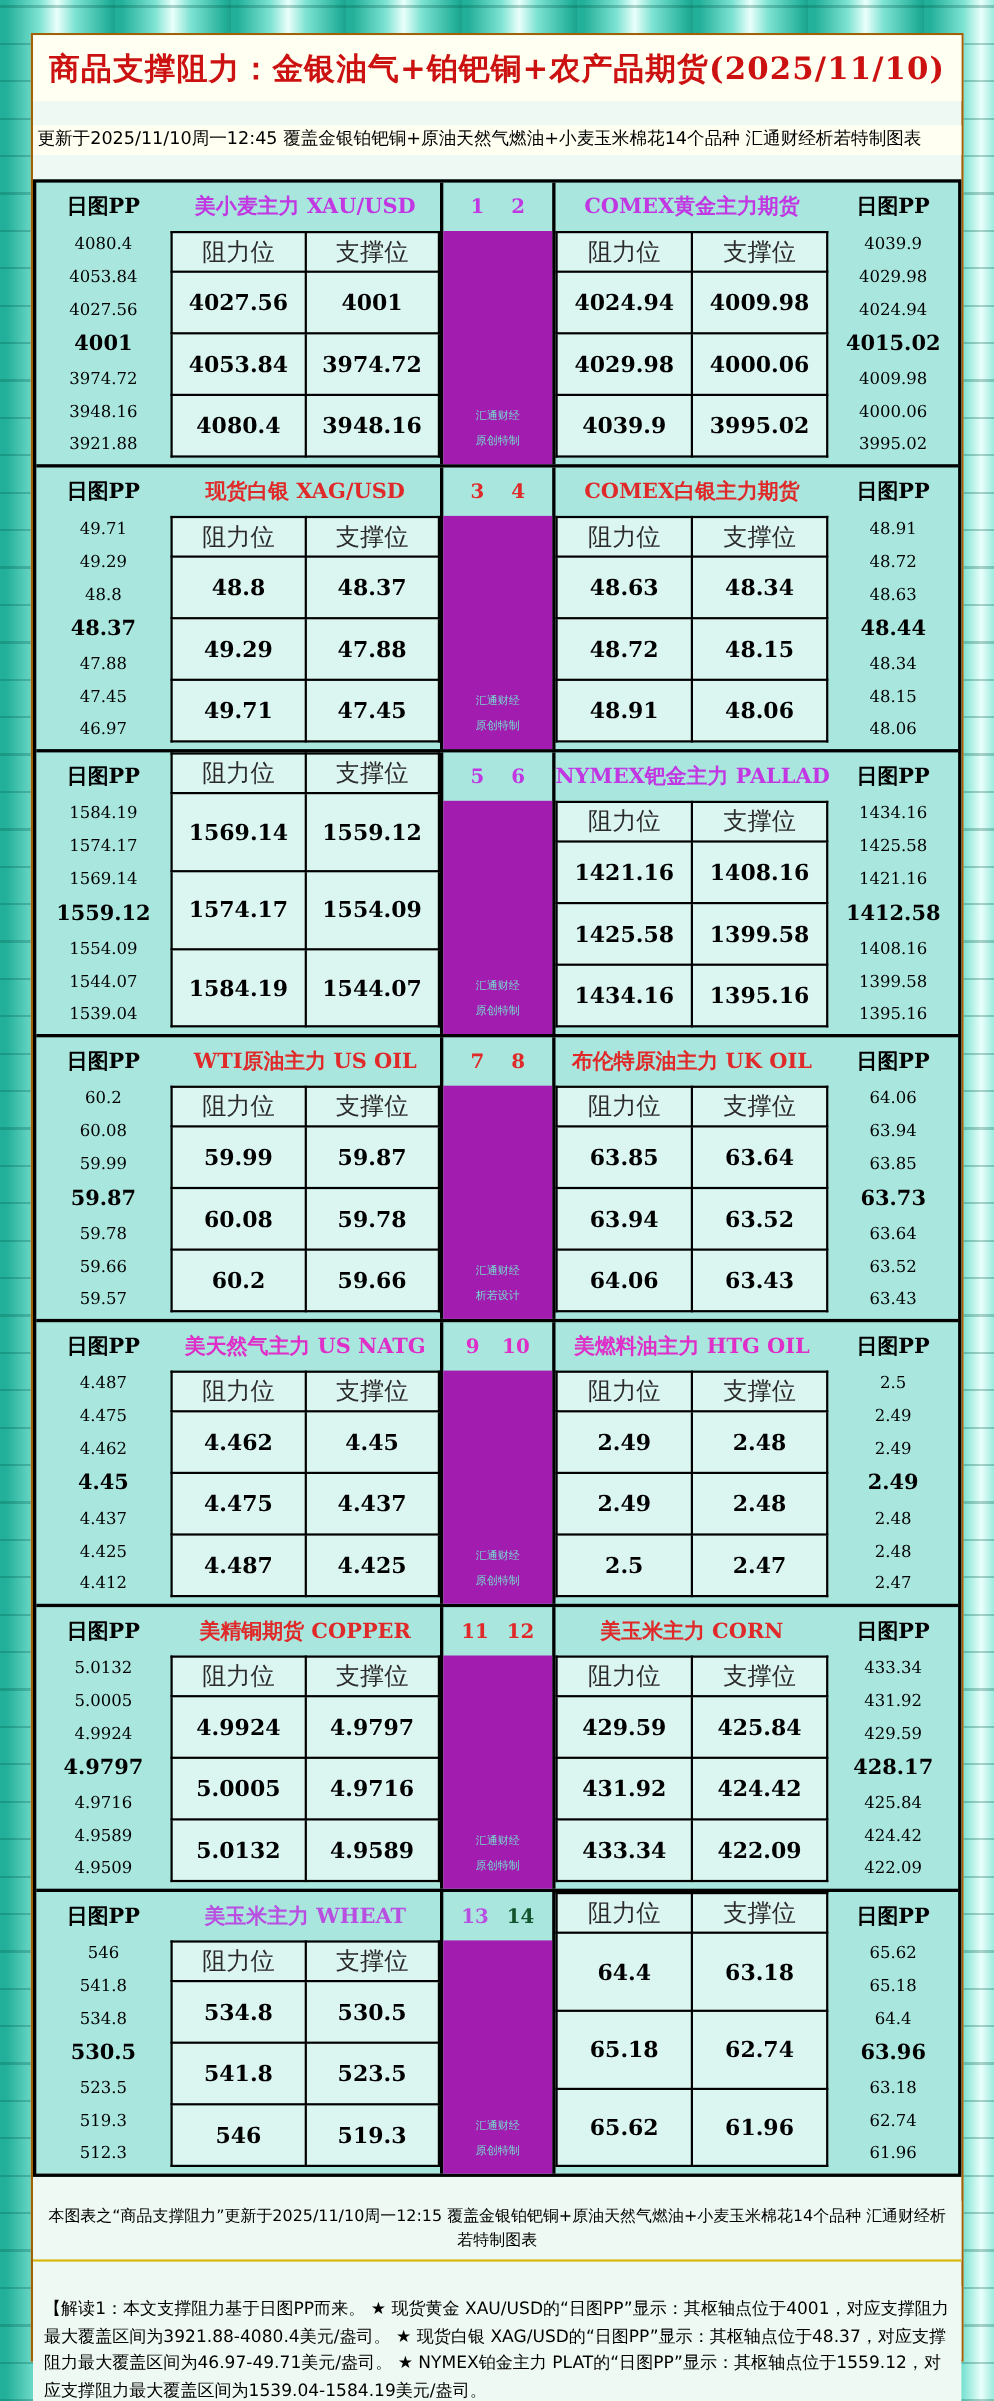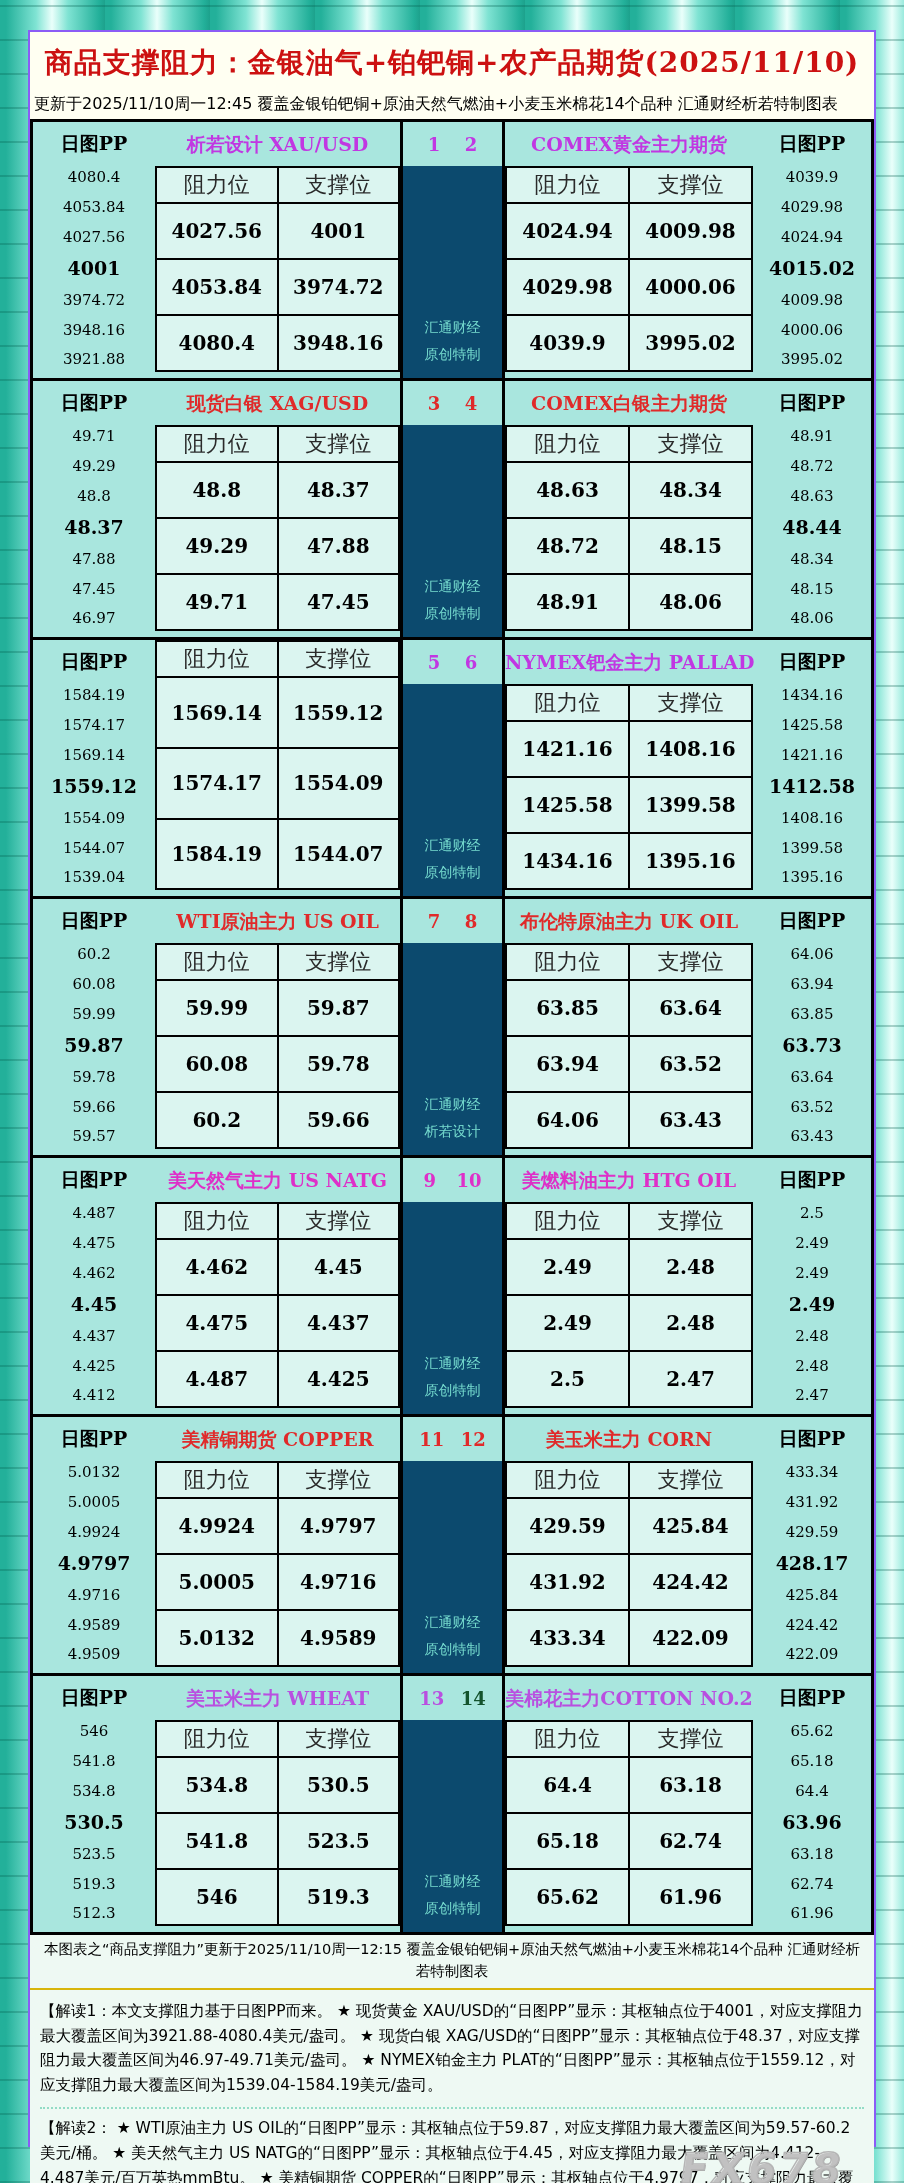--- a/index.html
+++ b/index.html
@@ -11,22 +11,22 @@
   
   .frame-bg{
     position:absolute;inset:0;
     background-color:#33c7b2;
     background-image:
       repeating-linear-gradient(0deg, rgba(0,90,74,.28) 0 2px, rgba(255,255,255,0) 2px 34px),
       repeating-linear-gradient(90deg, #23b09a 0 6px, #7fe3d3 36px, #eafffb 52px, #7fe3d3 68px, #23b09a 99px, #1da18c 105px);
   }
   .content{
     position:absolute;left:28px;right:28px;top:30px;bottom:36px;
-    background:#eef9f3;border:2px solid #8b5cf6;
-    display:flex;flex-direction:column;
+    background:#eef9f3;border:2px solid #a16207;
+    display:flex;flex-direction:column;gap:22px;
   }
   .title-bar{background:#fffff2;text-align:center;padding:12px 4px 10px;}
   .title-text{
     font-family:"DejaVu Serif","Liberation Serif",serif;
     font-size:28px;font-weight:bold;color:#cc1111;letter-spacing:1px;white-space:nowrap;
   }
   .subtitle-bar{
     background:#fffff2;color:#000;font-size:16px;line-height:1.4;
     padding:1px 4px 4px;white-space:nowrap;
   }
@@ -73,23 +73,23 @@
   .strip{
     border-left:3px solid #000;border-right:3px solid #000;
     display:flex;flex-direction:column;min-width:0;
   }
   .strip-head{
     height:44px;display:flex;align-items:center;justify-content:space-evenly;
     font-size:18px;font-weight:bold;
     font-family:"DejaVu Serif","Liberation Serif",serif;
   }
   .strip-body{
-    flex:1;background:#0c4a6e;display:flex;flex-direction:column;
+    flex:1;background:#a21caf;display:flex;flex-direction:column;
     justify-content:flex-end;align-items:center;gap:9px;padding-bottom:14px;
-    color:#76dccf;font-size:14px;
+    color:#76dccf;font-size:10px;
   }
   
   .summary{
     background:#eef9f3;border-bottom:2px solid #d8b50a;
     text-align:center;font-size:14.5px;color:#000;line-height:1.5;
     padding:4px 12px 5px;
   }
   .notes{background:#eef9f3;padding:9px 10px 4px;font-size:15.5px;line-height:1.6;color:#000;flex:1;position:relative;}
   .note1{padding-bottom:9px;border-bottom:2px dotted #93dcc5;margin-bottom:7px;}
   .fx-mark{
@@ -121,21 +121,21 @@
         <span>4080.4</span>
         <span>4053.84</span>
         <span>4027.56</span>
         <span class="pivot">4001</span>
         <span>3974.72</span>
         <span>3948.16</span>
         <span>3921.88</span>
       </div>
     </div>
     <div class="mid-col">
-      <div class="inst-title accent" style="color: rgb(193, 55, 226);">析若设计 XAU/USD</div>
+      <div class="inst-title accent" style="color: rgb(193, 55, 226);">美小麦主力 XAU/USD</div>
       <table class="sr">
         <tbody>
               <tr>
           <th>阻力位</th>
           <th>支撑位</th>
         </tr>
         <tr>
           <td>4027.56</td>
           <td>4001</td>
         </tr>
@@ -651,21 +651,20 @@
       <div class="strip-head">
         <span class="accent" style="color: rgb(185, 79, 224);">13</span>
         <span class="accent" style="color: #14532d;">14</span>
       </div>
       <div class="strip-body">
         <span>汇通财经</span>
         <span>原创特制</span>
       </div>
     </div>
     <div class="mid-col">
-      <div class="inst-title accent" style="color: rgb(185, 79, 224);">美棉花主力COTTON NO.2</div>
       <table class="sr">
         <tbody>
               <tr>
           <th>阻力位</th>
           <th>支撑位</th>
         </tr>
         <tr>
           <td>64.4</td>
           <td>63.18</td>
         </tr>

